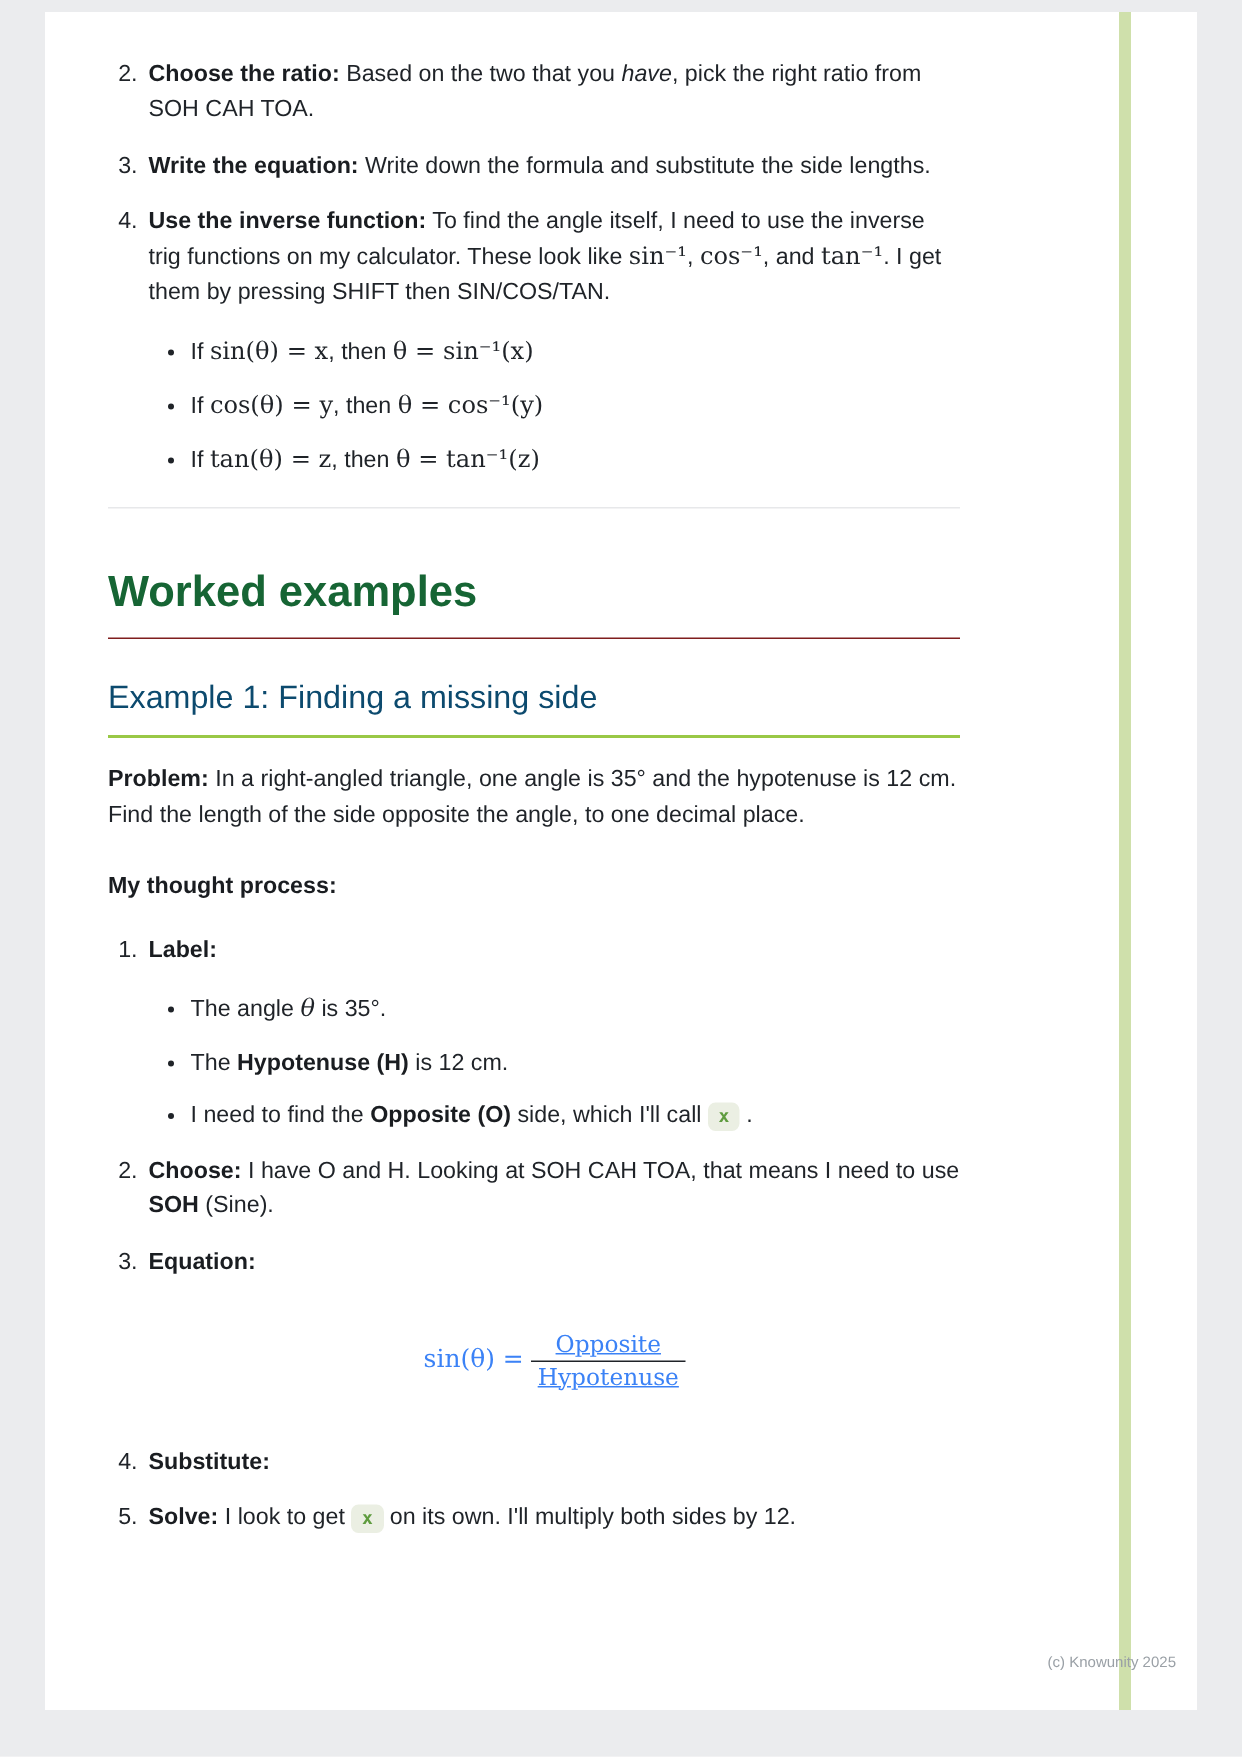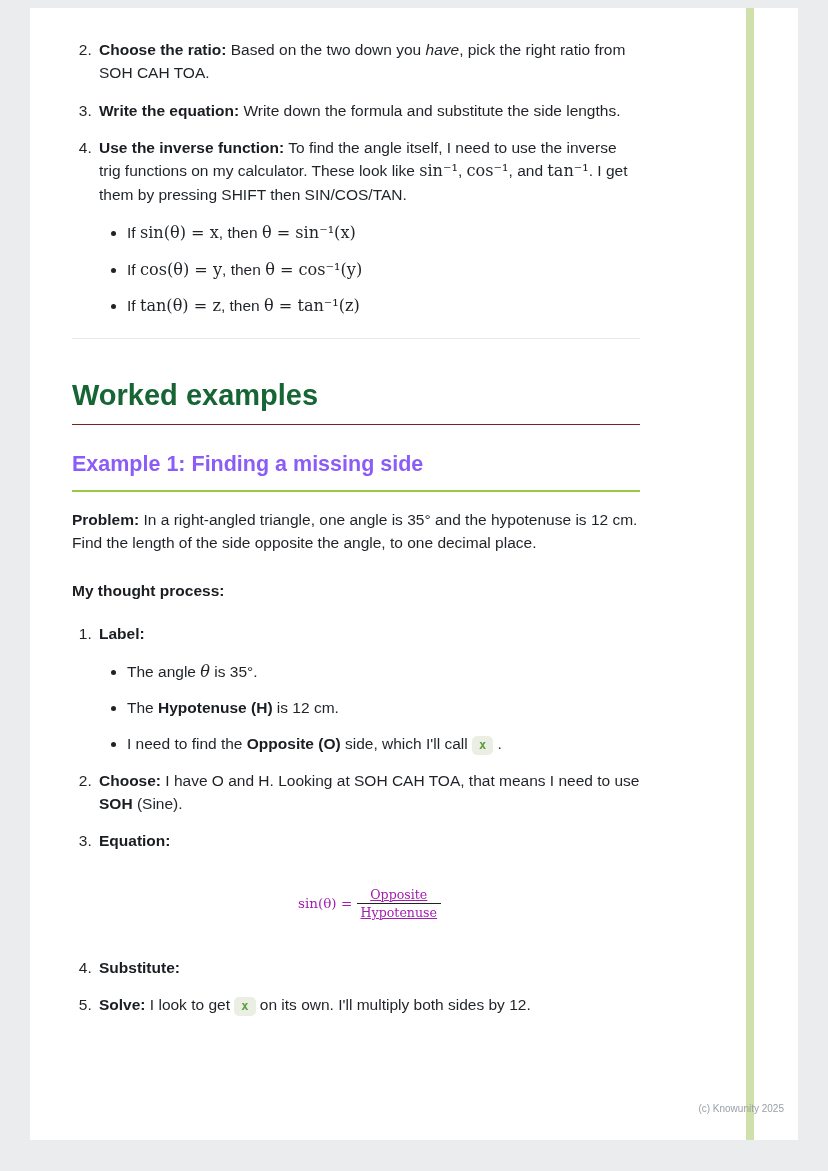--- a/index.html
+++ b/index.html
@@ -66,43 +66,43 @@
     line-height: 1.15;
     font-weight: 700;
     color: #166534;
     border-bottom: 1px solid #7f1d1d;
     padding-bottom: 12px;
   }
   h3.h3 {
     margin: 0 0 16px;
     font-size: 21.5px;
     line-height: 1.2;
-    font-weight: 700;
-    color: #8b5cf6;
+    font-weight: 400;
+    color: #0c4a6e;
     border-bottom: 2px solid #99c846;
     padding-bottom: 12px;
   }
   p.para { margin: 0 0 24px; }
   p.label-para { margin: 0 0 20px; }
   .chip {
     display: inline-block;
     font-family: "DejaVu Sans Mono", monospace;
     font-size: 12px;
     font-weight: 700;
     color: #5f9c3f;
     background: #ebefe3;
     border-radius: 5px;
     padding: 2px 7px;
     line-height: 1.25;
   }
   .formula {
     text-align: center;
     margin: 34px 0 36px;
-    font-size: 13px;
-    color: #a21caf;
+    font-size: 16px;
+    color: #3b82f6;
   }
   .formula .math { vertical-align: middle; }
   .frac {
     display: inline-block;
     text-align: center;
     vertical-align: middle;
     font-family: "DejaVu Serif", serif;
     line-height: 1.2;
     font-size: 0.97em;
     text-decoration: underline;
@@ -114,21 +114,21 @@
 <body>
 
 <div class="canvas">
   <div class="sheet">
     <div class="edge-bar"></div>
     <div class="watermark">(c) Knowunity 2025</div>
 
     <main class="content">
 
       <ol class="num-list" start="2">
-        <li><strong>Choose the ratio:</strong><span> Based on the two down you </span><em>have</em><span>, pick the right ratio from SOH CAH TOA.</span></li>
+        <li><strong>Choose the ratio:</strong><span> Based on the two that you </span><em>have</em><span>, pick the right ratio from SOH CAH TOA.</span></li>
 
         <li><strong>Write the equation:</strong><span> Write down the formula and substitute the side lengths.</span></li>
 
         <li><strong>Use the inverse function:</strong><span> To find the angle itself, I need to use the inverse trig functions on my calculator. These look like </span><span class="math">sin⁻¹</span><span>, </span><span class="math">cos⁻¹</span><span>, and </span><span class="math">tan⁻¹</span><span>. I get them by pressing SHIFT then SIN/COS/TAN.</span>
           <ul class="bullet-list">
             <li><span>If </span><span class="math">sin(θ) = x</span><span>, then </span><span class="math">θ = sin⁻¹(x)</span></li>
             <li><span>If </span><span class="math">cos(θ) = y</span><span>, then </span><span class="math">θ = cos⁻¹(y)</span></li>
             <li><span>If </span><span class="math">tan(θ) = z</span><span>, then </span><span class="math">θ = tan⁻¹(z)</span></li>
           </ul>
         </li>

